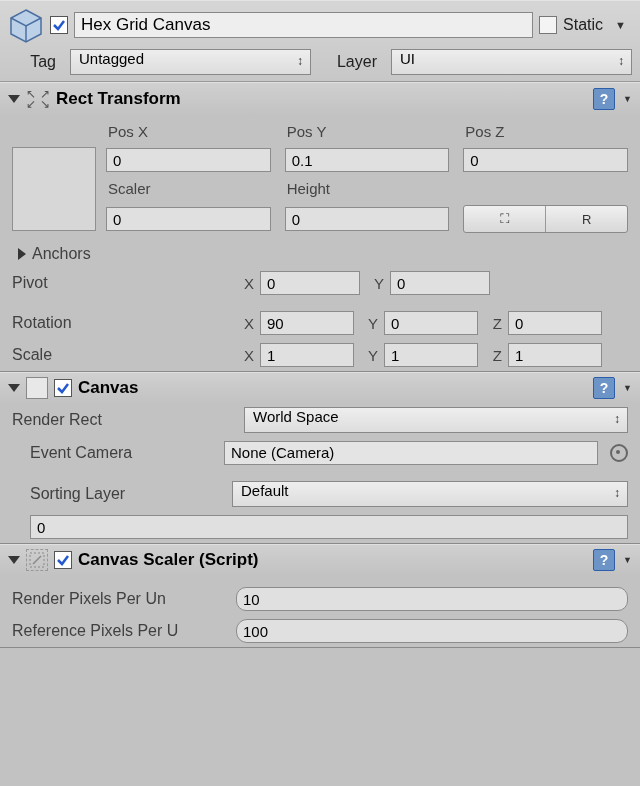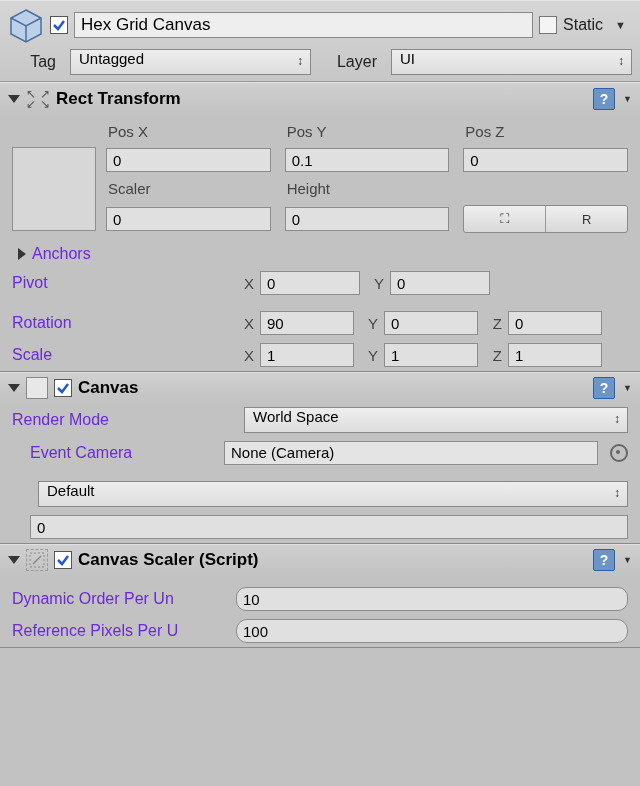--- a/index.html
+++ b/index.html
@@ -45,21 +45,21 @@
   .rt-grid{display:flex; gap:10px;}
   .anchor-preset{width:84px;height:84px;margin-top:24px;background:#d7d7d7;border:1px solid #8f8f8f;}
   .rt-cols{flex:1;display:grid;grid-template-columns:1fr 1fr 1fr;gap:8px 14px;align-items:center;}
   .col-lbl{font-size:15px;color:#444;padding-left:2px;}
   .num-field{height:24px;background:#e0e0e0;border:1px solid #8c8c8c;padding:0 6px;width:100%;font-size:15px;}
   .blueprint-btn{height:28px;display:flex;align-items:center;border:1px solid #8a8a8a;background:linear-gradient(#f0f0f0,#d8d8d8);border-radius:3px;}
   .bbtn-left,.bbtn-right{flex:1;display:flex;align-items:center;justify-content:center;font-size:13px;color:#333;height:100%;}
   .bbtn-left{border-right:1px solid #999;}
 
   .prop-row{display:flex;align-items:center;gap:6px;padding:4px 12px;}
-  .prop-row .plabel{width:218px;font-size:16px;color:#6d28d9;}
+  .prop-row .plabel{width:218px;font-size:16px;color:#404040;}
   .axis{width:18px;text-align:right;color:#444;}
   .prop-row .num-field{width:100px;}
   .prop-row.triple .num-field{width:94px;}
 
   .indent{padding-left:30px;}
   .disabled{color:#9a9a9a !important;}
   .obj-field{flex:1;height:24px;background:#e4e4e4;border:1px solid #8c8c8c;padding:0 6px;line-height:22px;font-size:15px;display:flex;align-items:center;}
   .obj-target{width:18px;height:18px;margin-left:6px;border:2px solid #666;border-radius:50%;position:relative;}
   .obj-target:after{content:"";position:absolute;top:4px;left:4px;width:4px;height:4px;border-radius:50%;background:#666;}
 </style>
@@ -200,31 +200,32 @@
               <line x1="9" y1="1" x2="9" y2="4"></line>
               <line x1="9" y1="14" x2="9" y2="17"></line>
               <line x1="1" y1="9" x2="4" y2="9"></line>
               <line x1="14" y1="9" x2="17" y2="9"></line>
             </g>
           </svg>
           <span style="font-size:9px;color:#333">▼</span>
       </div>
     </div>
     <div class="prop-row">
-      <span class="plabel">Render Mode</span>
+      <span class="plabel">Render Rect</span>
       <div class="combo-wrap small" style="flex:1">
           <div class="combo">World Space</div>
         </div>
     </div>
     <div class="prop-row indent">
       <span class="plabel" style="width:188px">Event Camera</span>
       <div class="obj-field">None (Camera)</div>
       <div class="obj-target"></div>
     </div>
     <div class="prop-row indent" style="margin-top:8px">
+      <span class="plabel" style="width:188px">Sorting Layer</span>
       <div class="combo-wrap small" style="flex:1">
           <div class="combo">Default</div>
         </div>
     </div>
     <div class="prop-row indent">
       <input class="num-field" style="flex: 1 1 0%; width: auto;" value="0">
     </div>
   </div>
 
   <div class="comp">
@@ -251,21 +252,21 @@
               <line x1="9" y1="1" x2="9" y2="4"></line>
               <line x1="9" y1="14" x2="9" y2="17"></line>
               <line x1="1" y1="9" x2="4" y2="9"></line>
               <line x1="14" y1="9" x2="17" y2="9"></line>
             </g>
           </svg>
           <span style="font-size:9px;color:#333">▼</span>
       </div>
     </div>
     <div class="prop-row" style="margin-top:8px">
-      <span class="plabel">Dynamic Order Per Un</span>
+      <span class="plabel">Render Pixels Per Un</span>
       <input class="num-field" style="flex: 1 1 0%; width: auto; border-radius: 10px;" value="10">
     </div>
     <div class="prop-row">
       <span class="plabel">Reference Pixels Per U</span>
       <input class="num-field" style="flex: 1 1 0%; width: auto; border-radius: 11px;" value="100">
     </div>
   </div>
 
 </div>
 

